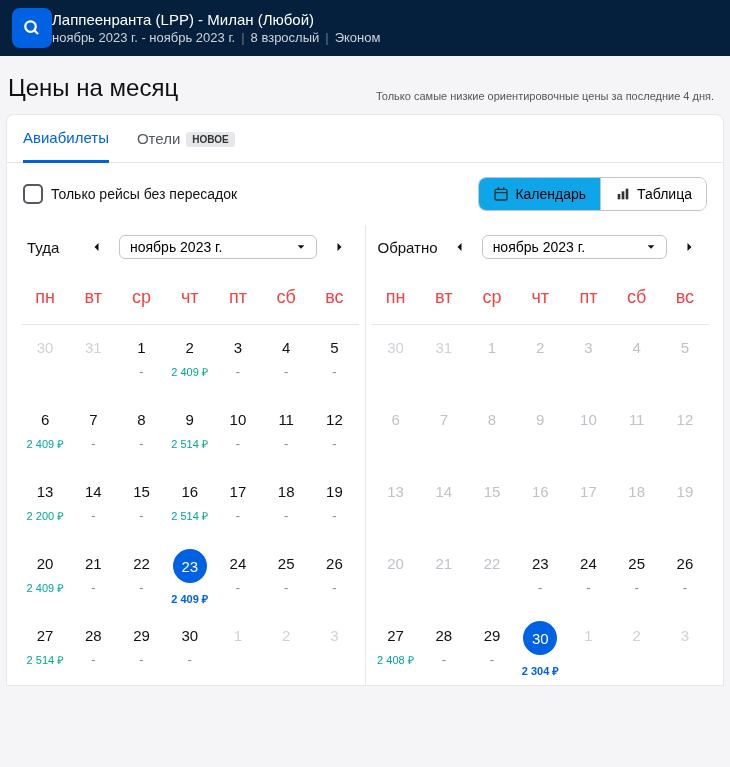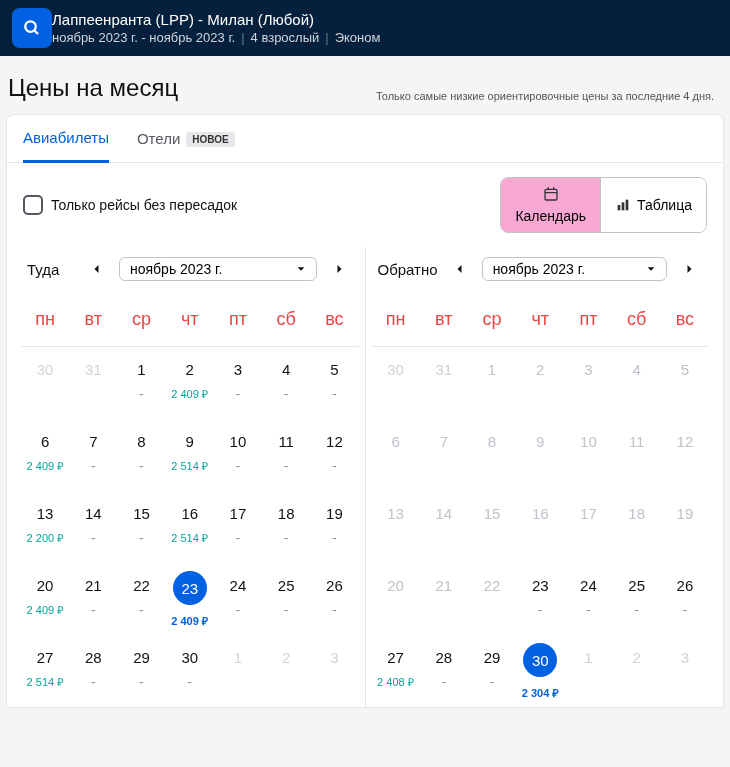--- a/index.html
+++ b/index.html
@@ -103,21 +103,21 @@
   }
   .view-btn {
     display: flex;
     align-items: center;
     gap: 6px;
     padding: 8px 14px;
     font-size: 14px;
     background: #fff;
     cursor: pointer;
   }
-  .view-btn.active { background: #f9a8d4; flex-direction: column; }
+  .view-btn.active { background: #0ea5e9; }
   .view-btn + .view-btn { border-left: 1px solid #c2c4cb; }
   .calendars {
     display: flex;
     padding: 0 8px;
   }
   .cal {
     flex: 1;
     padding: 0 6px;
   }
   .cal + .cal { border-left: 1px solid #e5e7eb; }
@@ -203,21 +203,21 @@
     <svg width="18" height="18" viewBox="0 0 24 24" fill="none" stroke="#fff" stroke-width="3">
         <circle cx="10" cy="10" r="7"></circle>
         <line x1="20" y1="20" x2="15" y2="15"></line>
       </svg>
   </div>
   <div class="header-text">
     <div class="header-title">Лаппеенранта (LPP) - Милан (Любой)</div>
     <div class="header-sub">
       <span>ноябрь 2023 г. - ноябрь 2023 г.</span>
       <span class="sep">|</span>
-      <span>4 взрослый</span>
+      <span>8 взрослый</span>
       <span class="sep">|</span>
       <span>Эконом</span>
     </div>
   </div>
 </div>
 
 <div class="page-head">
   <h1 class="page-title">Цены на месяц</h1>
   <div class="page-note">Только самые низкие ориентировочные цены за последние 4 дня.</div>
 </div>

